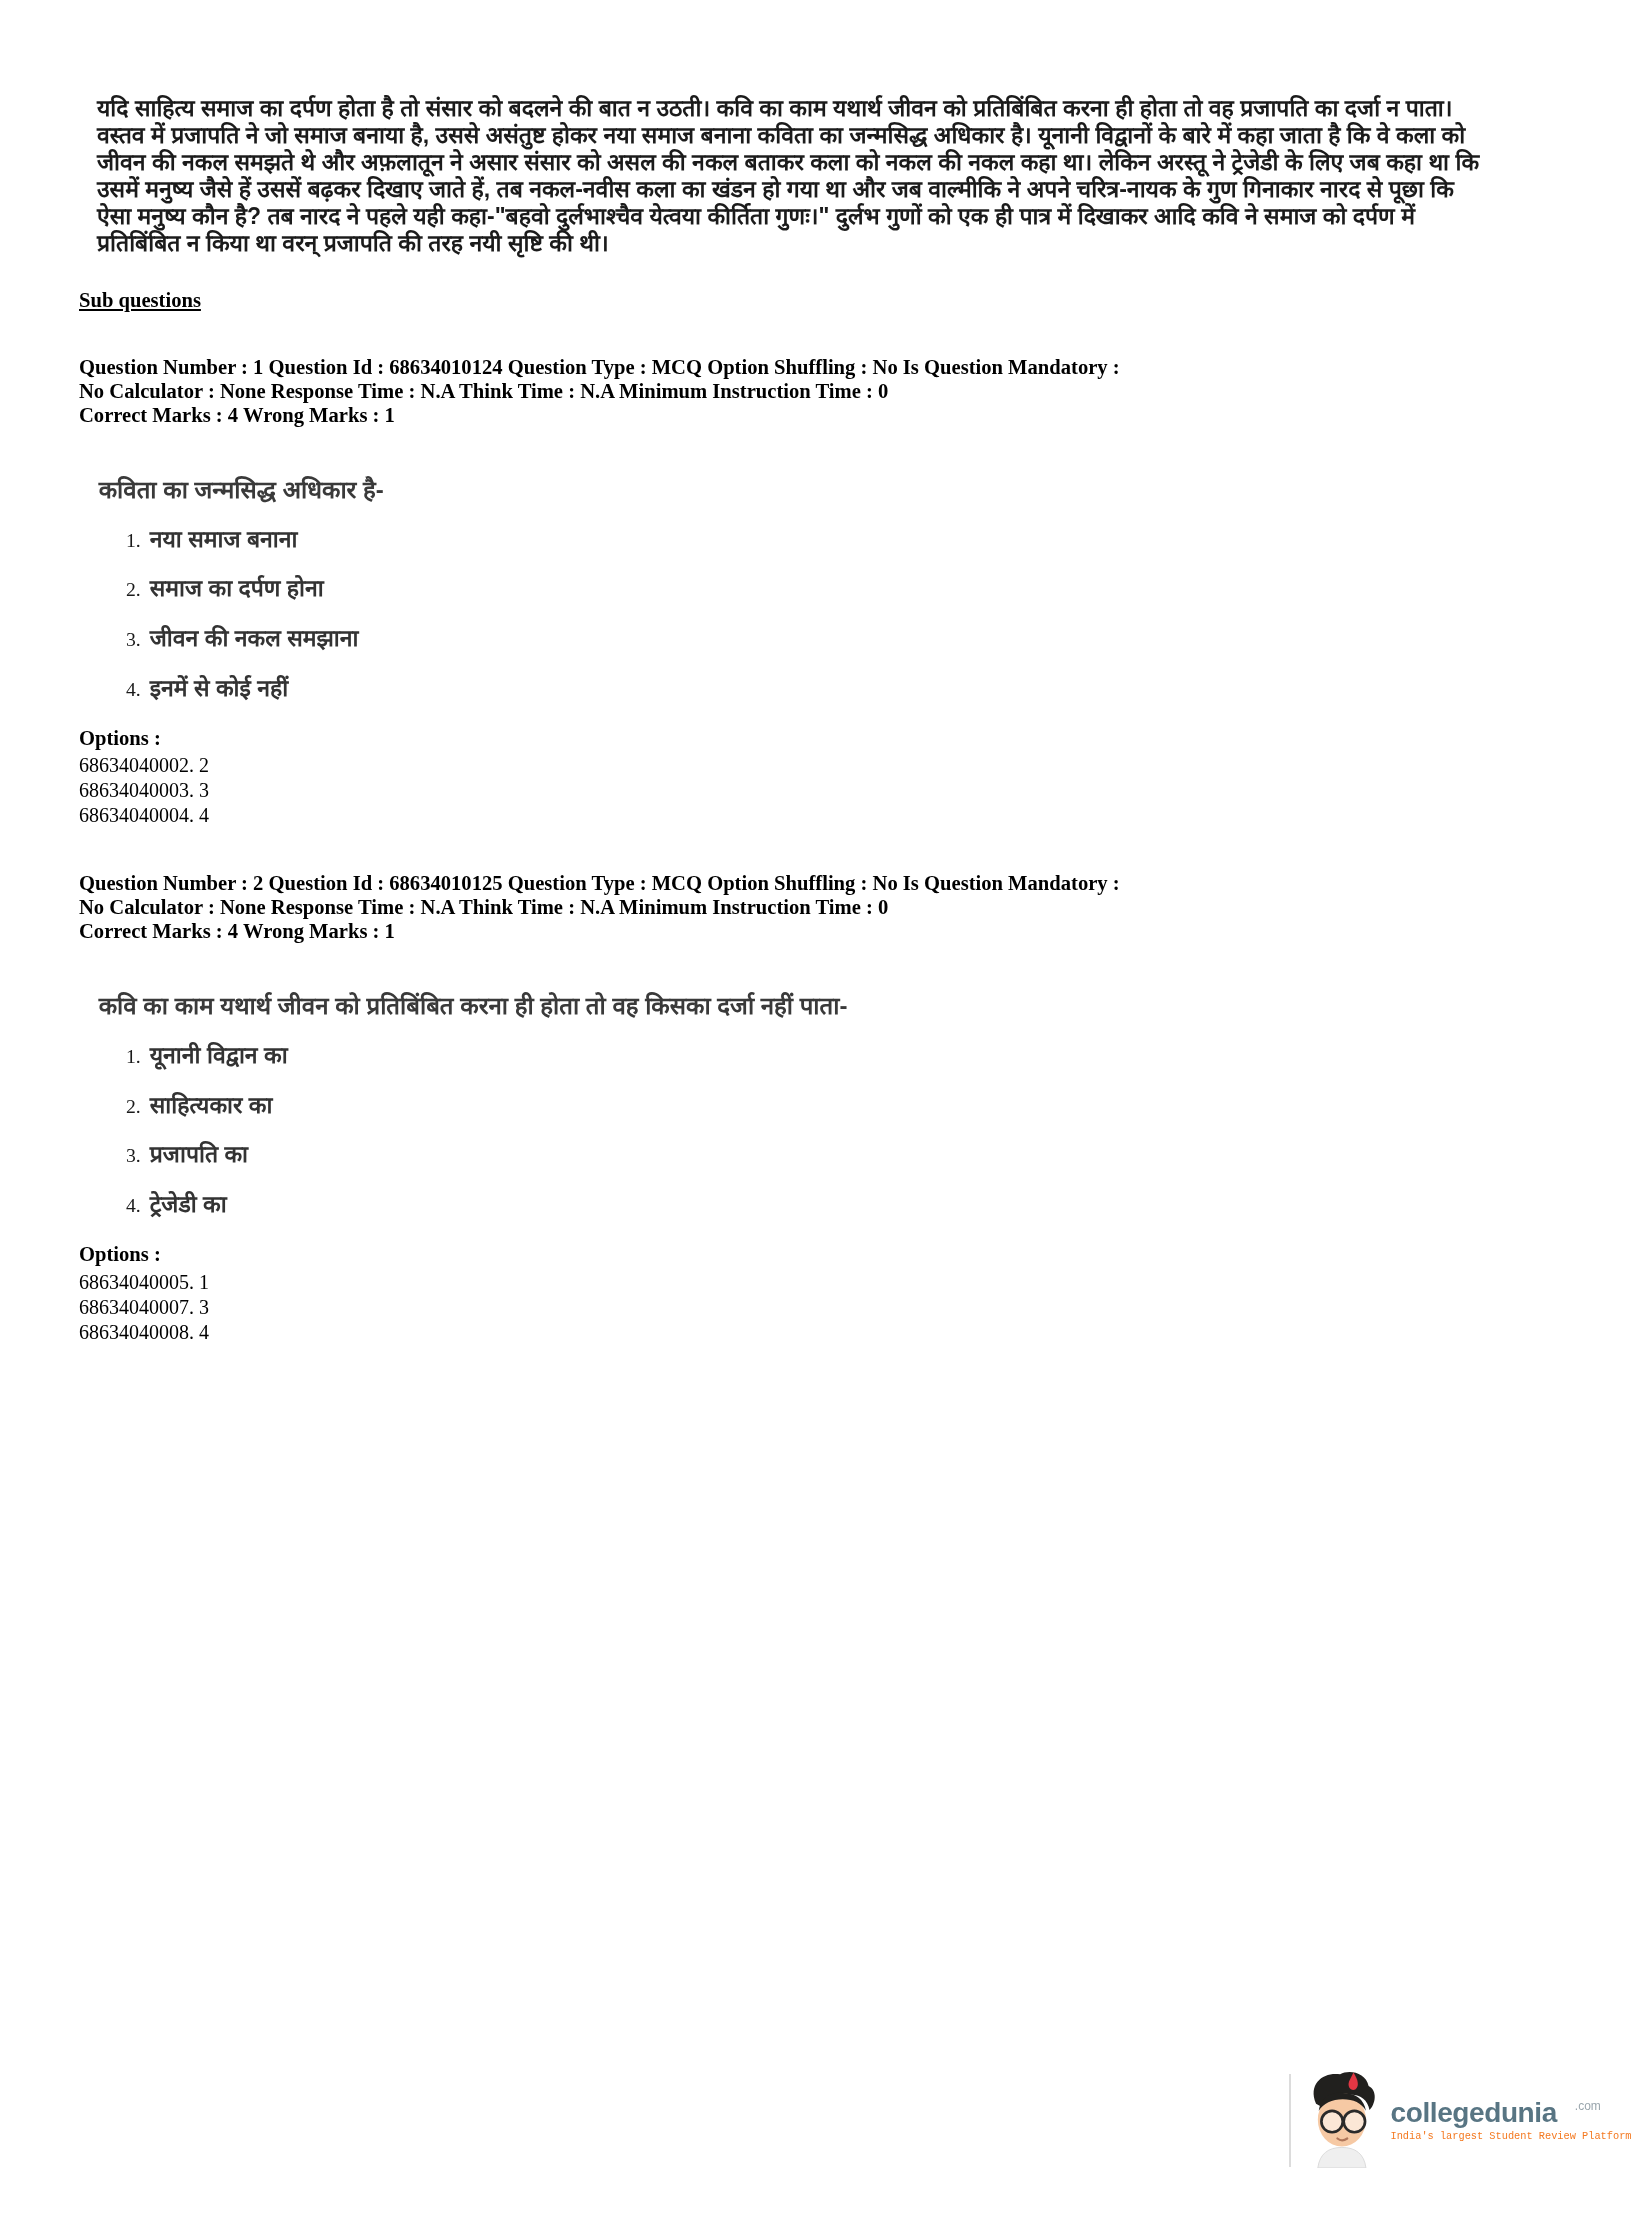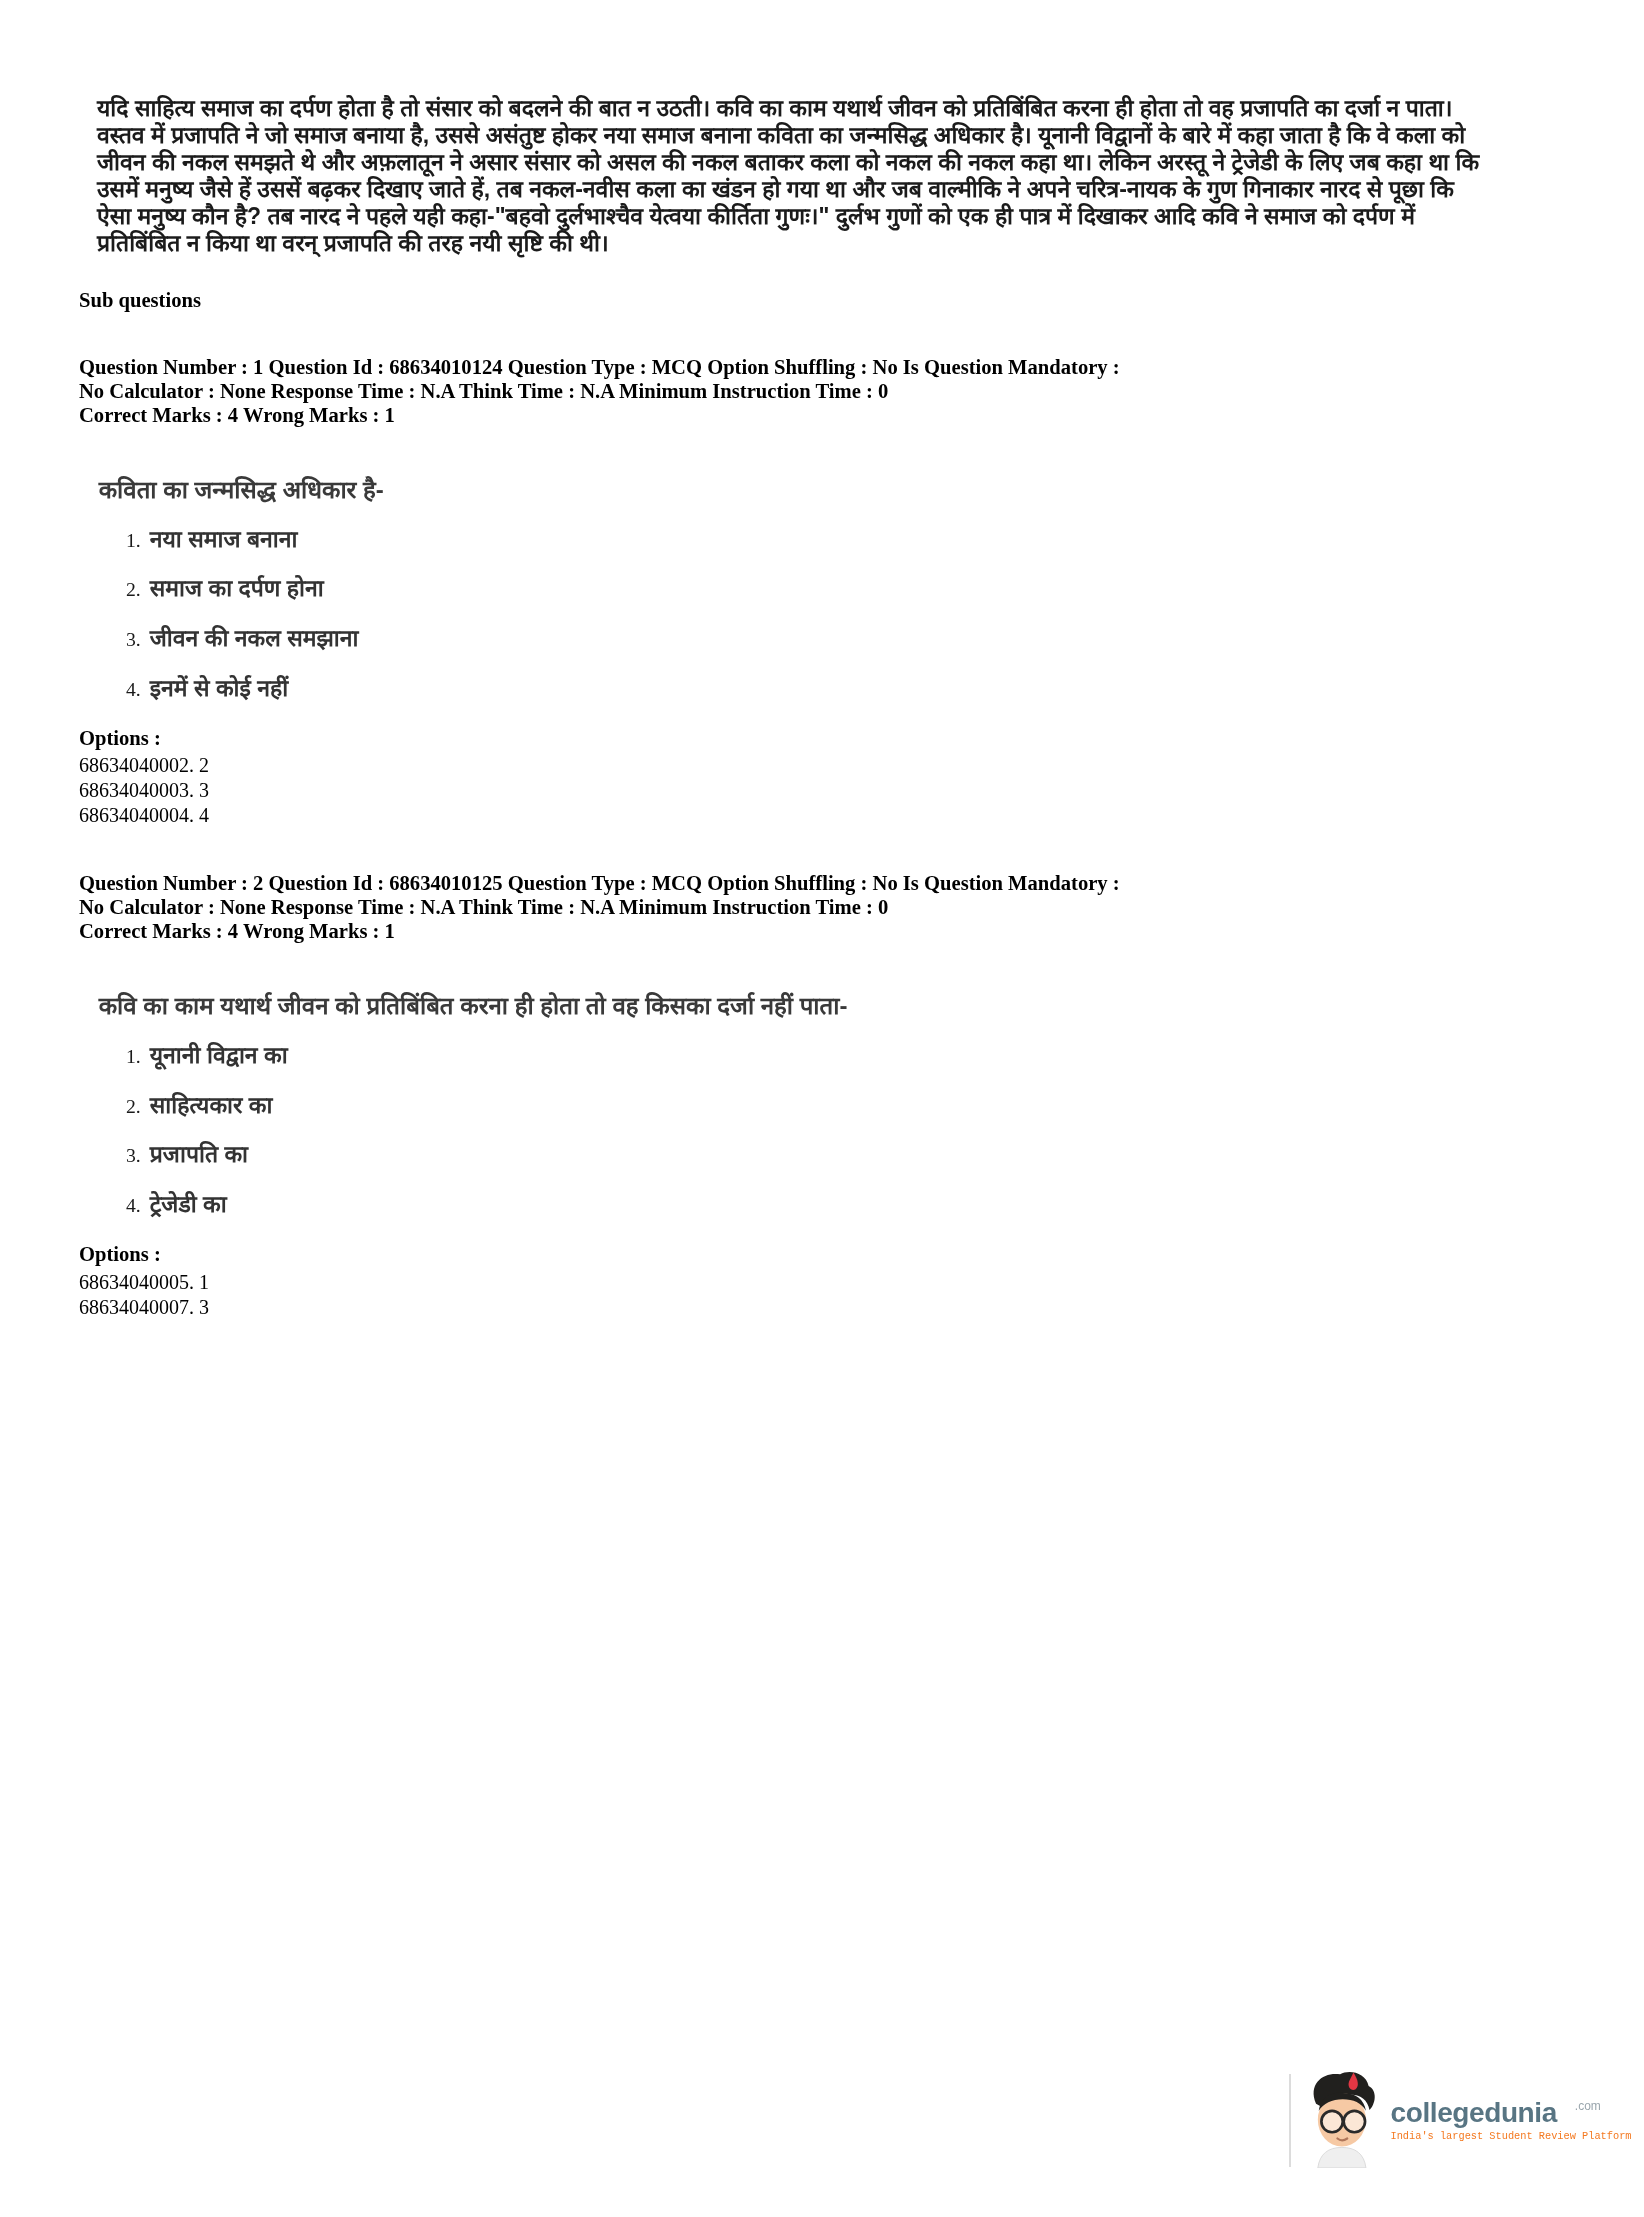--- a/index.html
+++ b/index.html
@@ -26,20 +26,21 @@
     font-weight: 600;
     font-size: 23px;
     line-height: 27px;
     color: #1b1b1b;
   }
   .section-label {
     margin-top: 32px;
     font-weight: bold;
     font-size: 20.6px;
     color: #000;
+    text-decoration: underline;
   }
   .question-block { margin-top: 43px; }
   .q-meta div {
     font-weight: bold;
     font-size: 20.6px;
     line-height: 24px;
     color: #000;
   }
   .q-text {
     margin: 45px 0 0 19.7px;
@@ -184,20 +185,21 @@
     </div>
     <div class="opt-row">
       <span class="opt-num">4.</span>
       <span class="opt-text">ट्रेजेडी का</span>
     </div>
 
     <div class="options-label">Options :</div>
     <div class="option-ids">
       <div>68634040005. 1</div>
       <div>68634040007. 3</div>
+      <div>68634040008. 4</div>
     </div>
   </div>
 
 </div>
 
 <div class="logo">
   <div class="logo-divider"></div>
   <span>
     <svg width="82" height="100" viewBox="0 0 92 112" aria-hidden="true">
       <path d="M18 40 C8 16 28 4 45 7 C55 1 74 5 77 20 C87 25 85 40 78 47 C76 36 68 30 58 30 C44 26 29 31 25 44 Z" fill="#21201e"></path>

